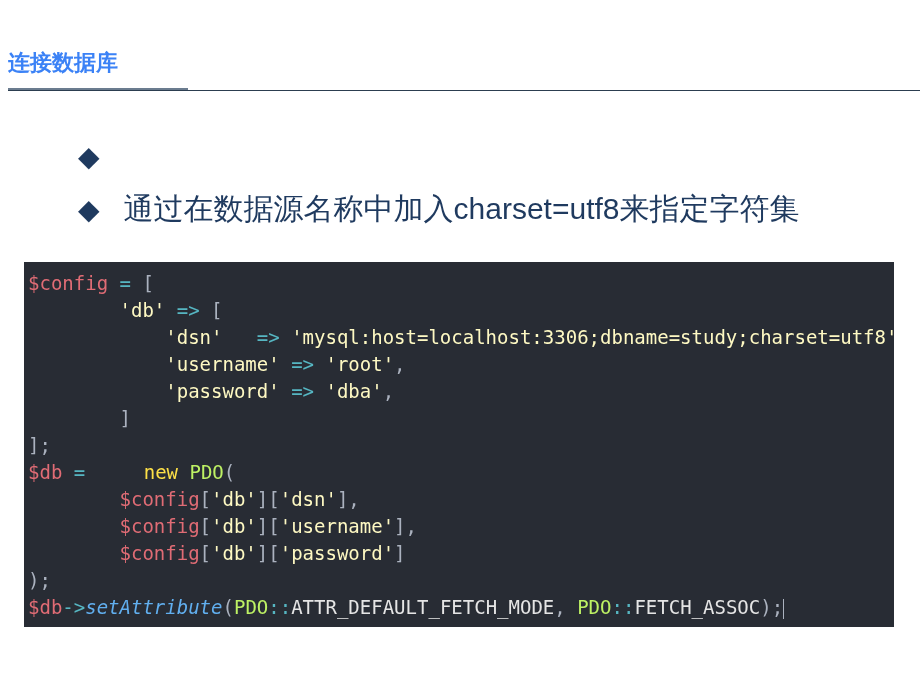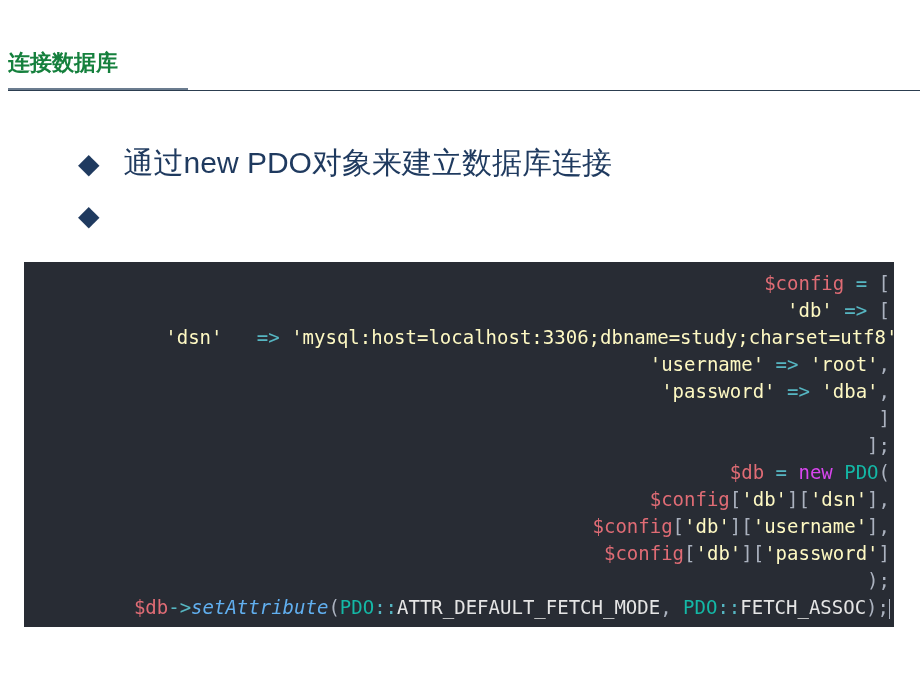--- a/index.html
+++ b/index.html
@@ -8,21 +8,21 @@
       height: 690px;
       background: #ffffff;
       font-family: "Microsoft YaHei", "PingFang SC", sans-serif;
       position: relative;
     }
     .header {
       padding-top: 48px;
       padding-left: 8px;
     }
     .title {
-      color: #15803d;
+      color: #3b82f6;
       font-size: 22px;
       font-weight: bold;
       display: inline-block;
       padding-bottom: 6px;
     }
     .title-underline-wrap {
       position: relative;
       margin-top: 4px;
     }
     .title-underline-thick {
@@ -63,27 +63,27 @@
       margin-left: 24px;
       width: 870px;
       background: #282c34;
       padding: 8px 4px 6px 4px;
       font-family: "Consolas", "Monaco", monospace;
       font-size: 19px;
       line-height: 27px;
       white-space: pre;
       overflow: hidden;
     }
-    .code-line { display: block; text-align: right; }
+    .code-line { display: block; }
     .c-var { color: #e06c75; }
     .c-punc { color: #abb2bf; }
     .c-op { color: #56b6c2; }
     .c-str { color: #fef9c3; }
-    .c-key { color: #d946ef; }
-    .c-type { color: #14b8a6; }
+    .c-key { color: #fde047; margin-left: 47px; }
+    .c-type { color: #bef264; }
     .c-func { color: #61afef; font-style: italic; }
     .c-const { color: #e5e5e5; }
     .cursor {
       display: inline-block;
       width: 1px;
       height: 20px;
       background: #abb2bf;
       vertical-align: middle;
     }
   </style>
@@ -94,20 +94,20 @@
   <span class="title">连接数据库</span>
   <div class="title-underline-wrap">
     <div class="title-underline-thin"></div>
     <div class="title-underline-thick"></div>
   </div>
 </div>
 
 <div class="bullets">
   <div class="bullet-item">
     <span class="diamond">◆</span>
-    <span class="bullet-text">通过new PDO对象来建立数据库连接</span>
   </div>
   <div class="bullet-item">
     <span class="diamond">◆</span>
+    <span class="bullet-text">通过在数据源名称中加入charset=utf8来指定字符集</span>
   </div>
 </div>
 
 <div class="code-block" id="code-block"><span class="code-line"><span class="c-var">$config</span><span class="c-punc"> </span><span class="c-op">=</span><span class="c-punc"> [</span></span><span class="code-line"><span class="c-punc">        </span><span class="c-str">'db'</span><span class="c-punc"> </span><span class="c-op">=&gt;</span><span class="c-punc"> [</span></span><span class="code-line"><span class="c-punc">            </span><span class="c-str">'dsn'</span><span class="c-punc">   </span><span class="c-op">=&gt;</span><span class="c-punc"> </span><span class="c-str">'mysql:host=localhost:3306;dbname=study;charset=utf8'</span></span><span class="code-line"><span class="c-punc">            </span><span class="c-str">'username'</span><span class="c-punc"> </span><span class="c-op">=&gt;</span><span class="c-punc"> </span><span class="c-str">'root'</span><span class="c-punc">,</span></span><span class="code-line"><span class="c-punc">            </span><span class="c-str">'password'</span><span class="c-punc"> </span><span class="c-op">=&gt;</span><span class="c-punc"> </span><span class="c-str">'dba'</span><span class="c-punc">,</span></span><span class="code-line"><span class="c-punc">        ]</span></span><span class="code-line"><span class="c-punc">];</span></span><span class="code-line"><span class="c-var">$db</span><span class="c-punc"> </span><span class="c-op">=</span><span class="c-punc"> </span><span class="c-key">new</span><span class="c-punc"> </span><span class="c-type">PDO</span><span class="c-punc">(</span></span><span class="code-line"><span class="c-punc">        </span><span class="c-var">$config</span><span class="c-punc">[</span><span class="c-str">'db'</span><span class="c-punc">][</span><span class="c-str">'dsn'</span><span class="c-punc">],</span></span><span class="code-line"><span class="c-punc">        </span><span class="c-var">$config</span><span class="c-punc">[</span><span class="c-str">'db'</span><span class="c-punc">][</span><span class="c-str">'username'</span><span class="c-punc">],</span></span><span class="code-line"><span class="c-punc">        </span><span class="c-var">$config</span><span class="c-punc">[</span><span class="c-str">'db'</span><span class="c-punc">][</span><span class="c-str">'password'</span><span class="c-punc">]</span></span><span class="code-line"><span class="c-punc">);</span></span><span class="code-line"><span class="c-var">$db</span><span class="c-op">-&gt;</span><span class="c-func">setAttribute</span><span class="c-punc">(</span><span class="c-type">PDO</span><span class="c-op">::</span><span class="c-const">ATTR_DEFAULT_FETCH_MODE</span><span class="c-punc">, </span><span class="c-type">PDO</span><span class="c-op">::</span><span class="c-const">FETCH_ASSOC</span><span class="c-punc">);</span><span class="cursor"></span></span></div>
 
 </body></html>

